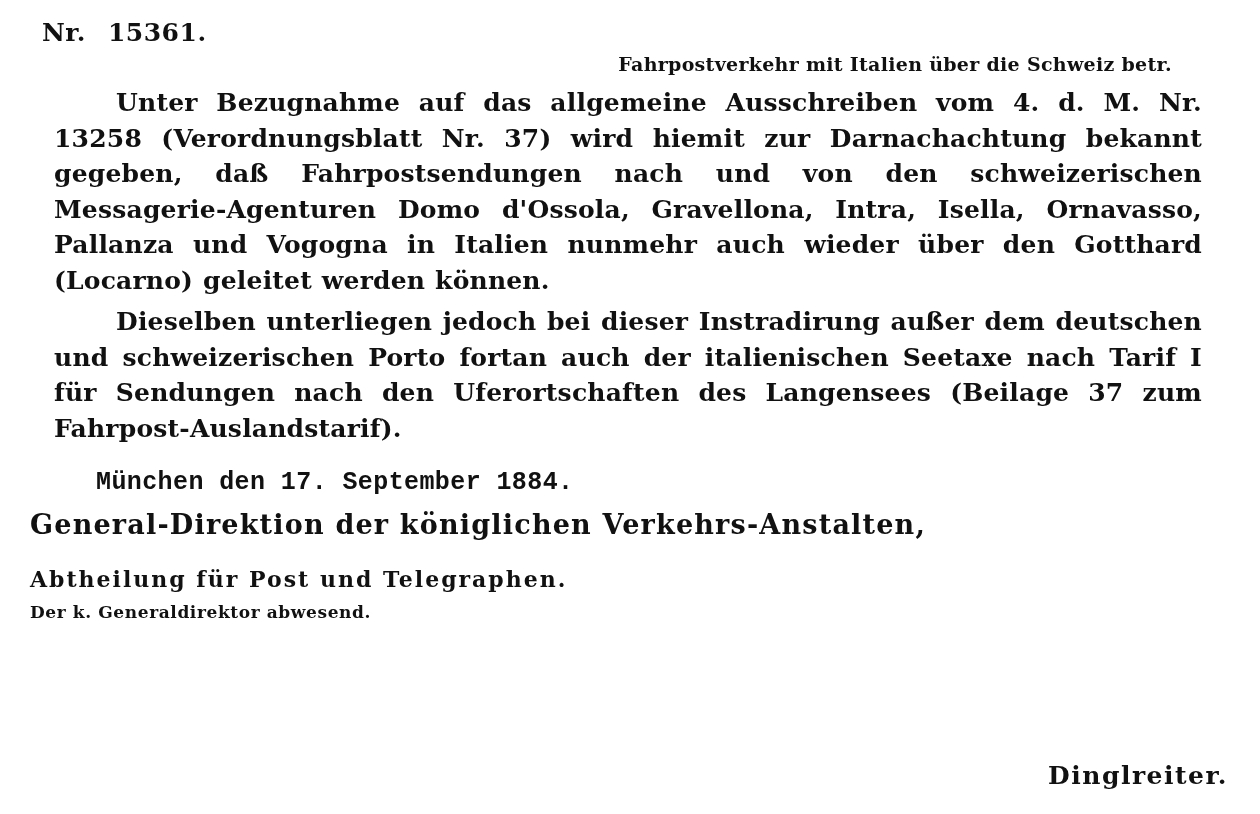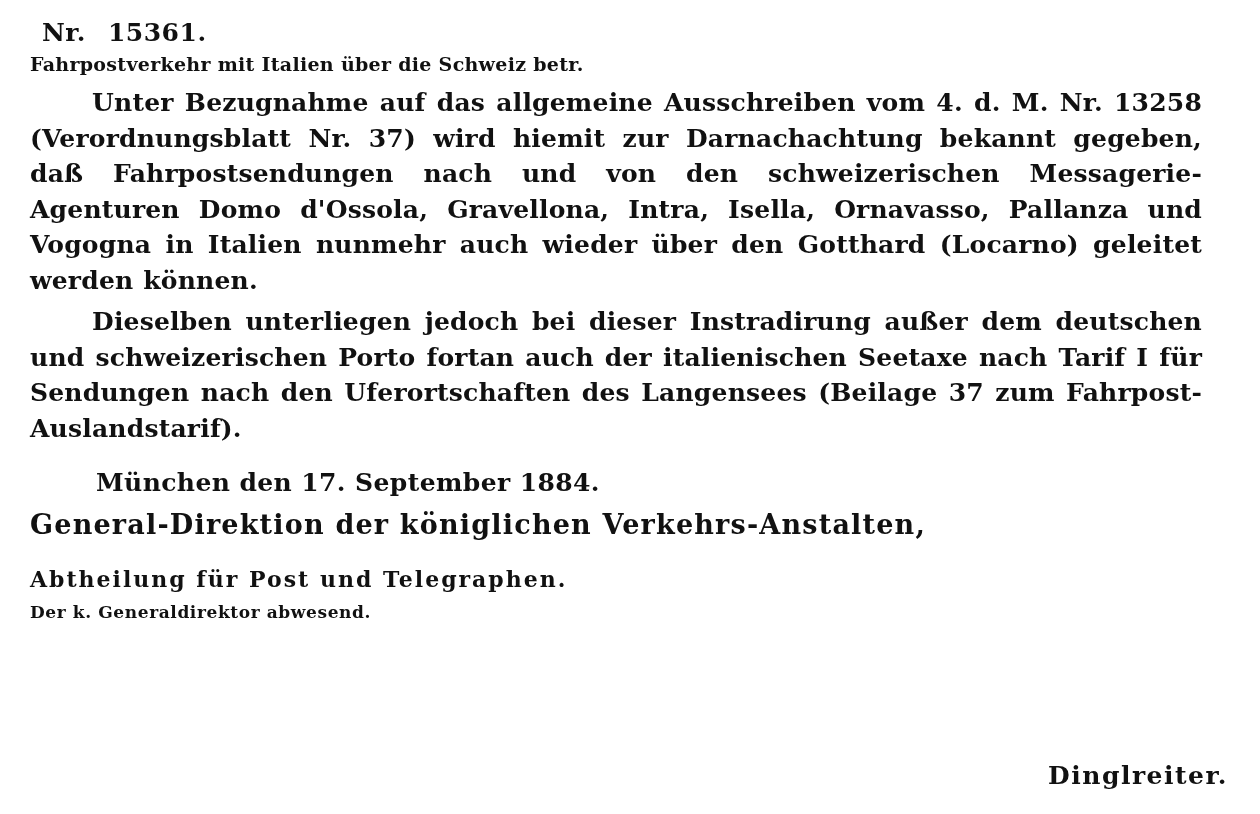--- a/index.html
+++ b/index.html
@@ -32,50 +32,52 @@
     font-size: 25px;
     letter-spacing: 0.5px;
     margin: 0 0 6px 12px;
     font-weight: 700;
   }
   .doc-number .num {
     margin-left: 22px;
   }
 
   .subject-line {
-    text-align: left;
+    text-align: right;
     font-size: 19px;
     font-weight: 700;
     letter-spacing: 0.3px;
     margin: 0 0 10px 0;
     padding-right: 30px;
   }
 
   .para {
     font-size: 25px;
     line-height: 1.42;
     text-align: justify;
     text-align-last: left;
     margin: 0 0 2px 0;
     font-weight: 700;
     letter-spacing: 0.2px;
     word-spacing: 1px;
   }
   .para.indent {
     text-indent: 62px;
+    margin-left: 24px;
   }
   .para + .para {
     margin-top: 6px;
   }
 
   .place-date {
     font-size: 25px;
     font-weight: 700;
     margin: 22px 0 0 66px;
     letter-spacing: 0.4px;
+    font-family: Liberation Mono, monospace;
   }
 
   .signature-block {
     margin-top: 12px;
     text-align: left;
     padding-right: 120px;
   }
   .authority {
     font-size: 27px;
     font-weight: 700;

